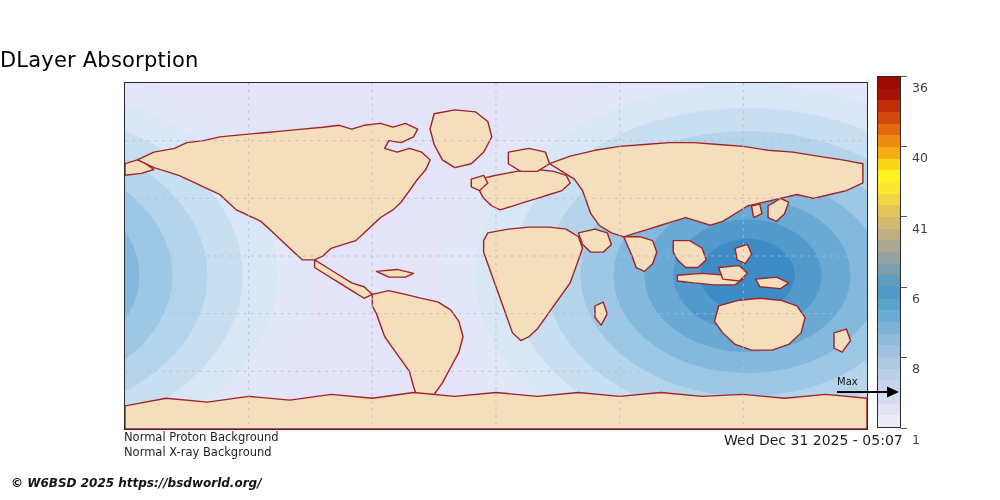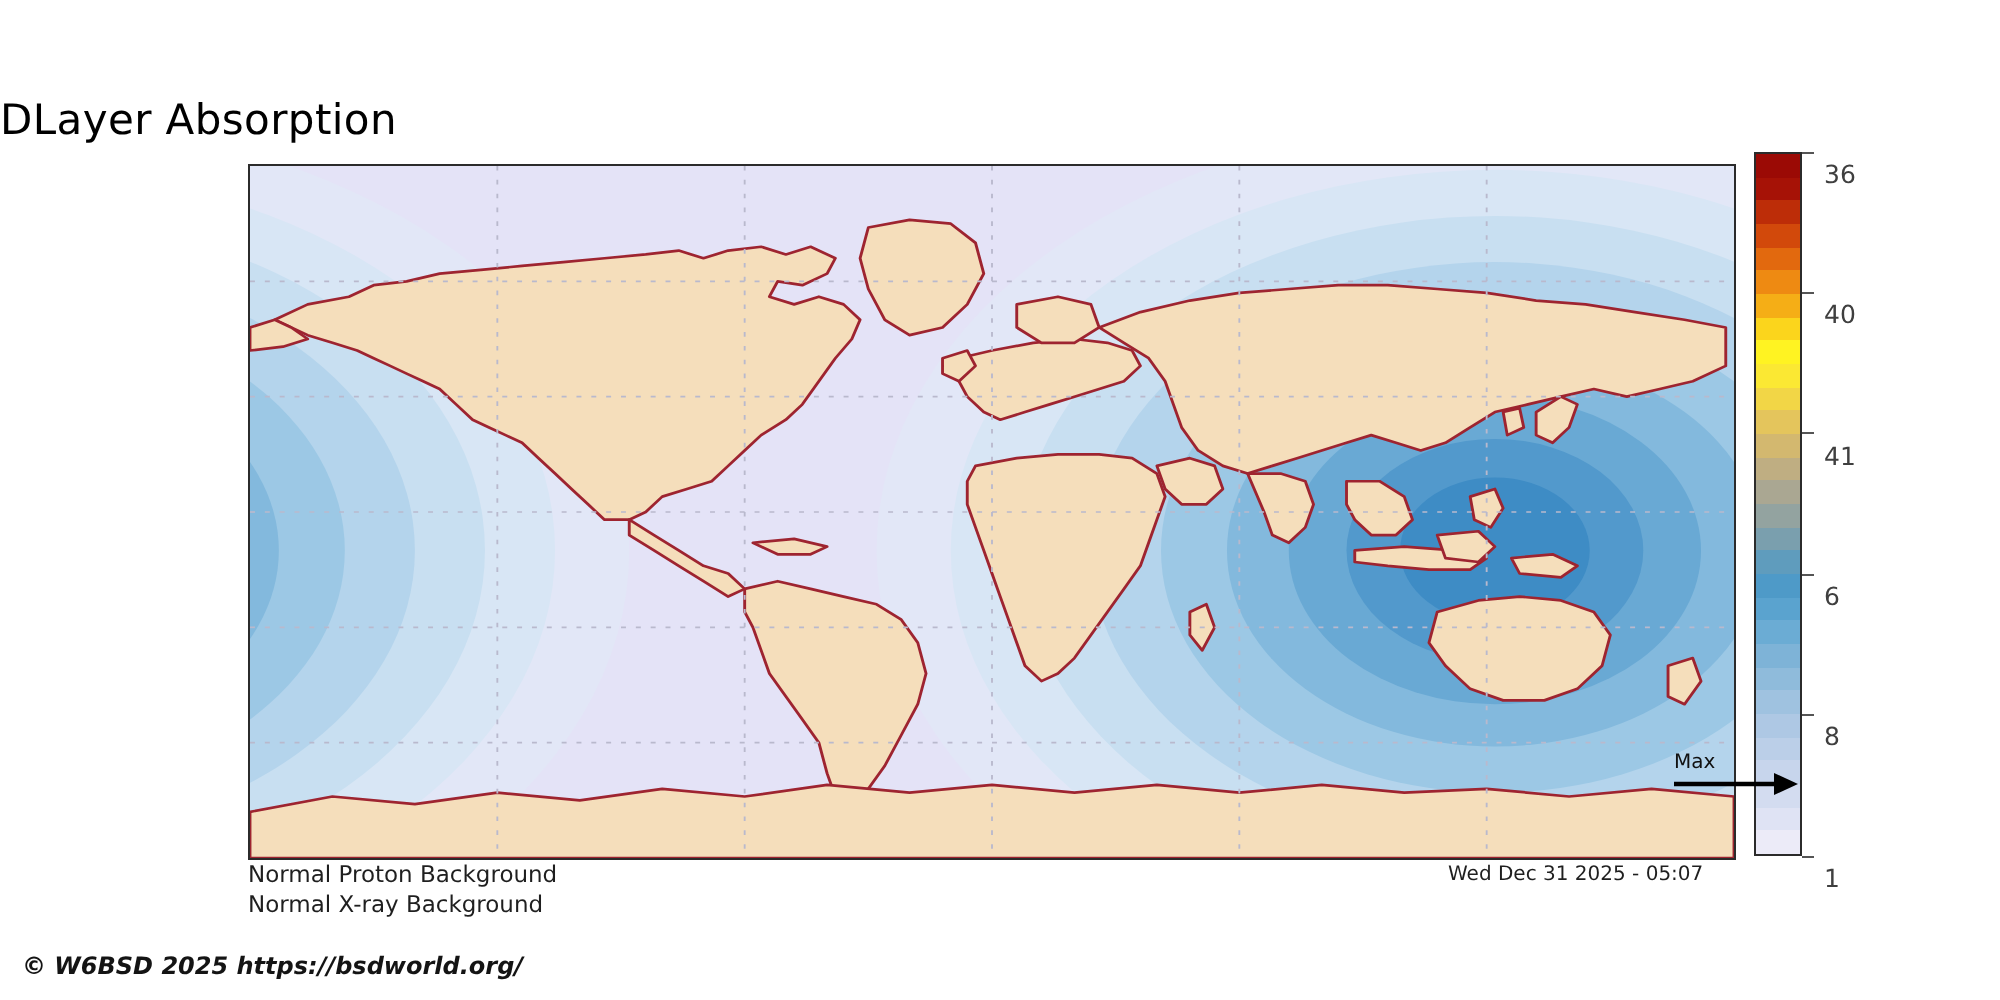--- a/index.html
+++ b/index.html
@@ -44,21 +44,21 @@
     position:absolute;left:-42px;top:0;width:64px;height:22px;
   }
   .max-marker .mtext{
     position:absolute;left:2px;top:-3px;font-size:10px;color:#111;
   }
 
   
   .note{position:absolute;font-size:11.5px;color:#1f1f1f;}
   .note-a{left:124px;top:430px;}
   .note-b{left:124px;top:445px;}
-  .stamp{position:absolute;left:724px;top:432px;font-size:10px;color:#1f1f1f;}
+  .stamp{position:absolute;left:724px;top:432px;font-size:14px;color:#1f1f1f;}
   .copyright{
     position:absolute;left:11px;top:476px;font-size:12px;color:#141414;
     font-style:italic;font-weight:bold;
   }
 </style>
 </head>
 <body>
 
 <div id="root">
 

